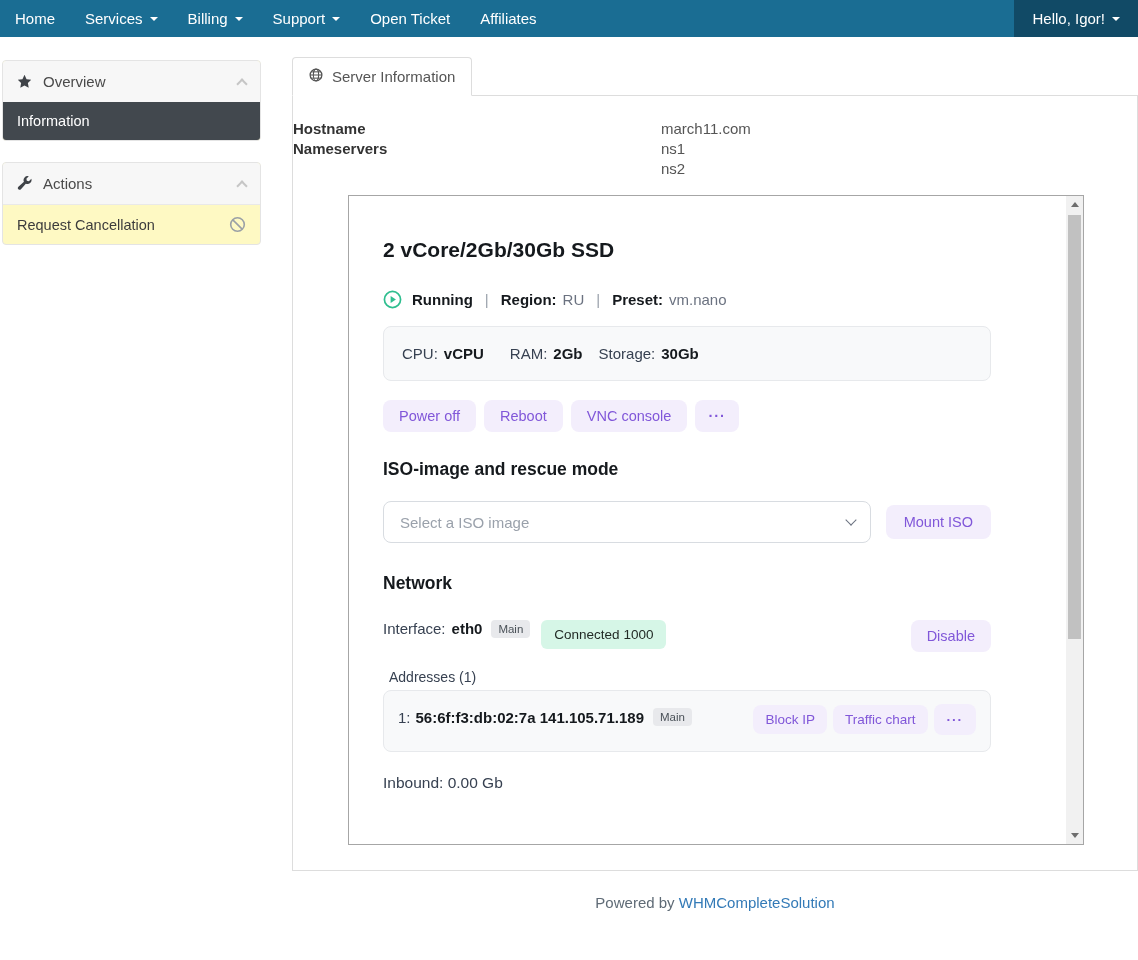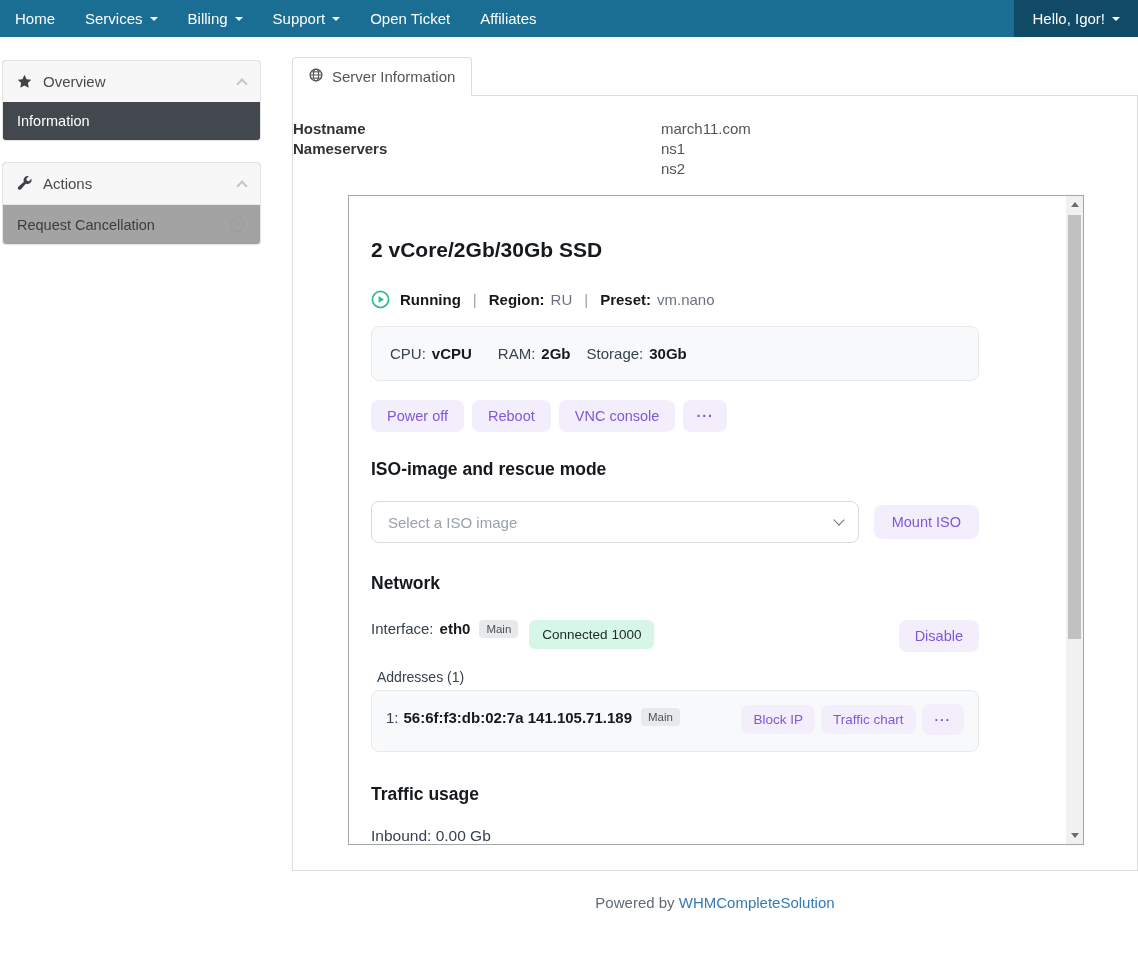--- a/index.html
+++ b/index.html
@@ -16,21 +16,21 @@
   .nav-item:first-child { }
   .caret-down { width:0; height:0; border-left:4px solid transparent;
                 border-right:4px solid transparent; border-top:4px solid currentColor;
                 display:inline-block; margin-left:7px; }
   .nav-user { margin-left:auto; background:#114a66; display:flex; align-items:center;
               padding:0 18px; cursor:pointer; }
   
   .content { display:flex; align-items:flex-start; }
   .sidebar { width:259px; flex:none; margin:23px 0 0 2px; }
   .side-card { border:1px solid #e4e4e4; border-radius:4px; margin-bottom:21px;
-               overflow:hidden; background:#a3a3a3; }
+               overflow:hidden; background:#fef9c3; }
   .side-header { background:#f7f7f7; padding:12px 14px; display:flex; align-items:center;
                  color:#4a4a4a; font-size:15px; cursor:pointer; }
   .side-header .hicon { margin-right:11px; display:inline-flex; }
   .chev-up { margin-left:auto; width:8px; height:8px; border-top:2px solid #c6c6c6;
              border-left:2px solid #c6c6c6; transform:rotate(45deg); margin-top:4px; }
   .side-item { padding:11px 14px; font-size:14.5px; color:#3c3c3c; display:flex;
                align-items:center; border-top:1px solid #e9e9e9; cursor:pointer; }
   .side-item.active { background:#42484e; color:#fff; border-top:none; }
   .ban-wrap { margin-left:auto; display:inline-flex; }
   
@@ -42,21 +42,21 @@
                 border-radius:4px 4px 0 0; margin-bottom:-1px; color:#555; }
   .tab.inactive { color:#24627e; margin-left:4px; }
   .main-card { border-left:1px solid #ddd; border-right:1px solid #ddd;
                border-bottom:1px solid #ddd; background:#fff; padding:23px 0 25px; }
   .host-row { display:flex; font-size:15px; line-height:20px; color:#555; }
   .host-label { width:338px; text-align:left; font-weight:bold; color:#333; flex:none; }
   .host-value { margin-left:30px; }
   
   .vm-frame { margin:16px 0 0 55px; width:736px; height:650px; border:1px solid #a6a6a6;
               position:relative; background:#fff; overflow:hidden; }
-  .vm-content { position:absolute; top:0; left:4px; width:719px; height:648px;
+  .vm-content { position:absolute; top:0; left:16px; width:719px; height:648px;
                 overflow:hidden; padding:40px 11px 0 18px; font-size:15px; color:#374151; }
   .vm-inner { width:608px; }
   .vm-title { font-size:21px; font-weight:bold; color:#15191d; line-height:28px; }
   .status-row { margin-top:26px; display:flex; align-items:center; font-size:15px; }
   .status-row .gap { margin-left:10px; }
   .status-row .sep { color:#9aa1ab; margin:0 12px; }
   .muted { color:#6b7280; }
   .dark { color:#15191d; font-weight:bold; }
   .specs-box { margin-top:17px; height:55px; background:#f8f9fa; border:1px solid #e7e9ec;
                border-radius:8px; display:flex; align-items:center; padding:0 18px; }
@@ -273,21 +273,20 @@
                 <span class="dark" style="margin-left:5px;">56:6f:f3:db:02:7a 141.105.71.189</span>
                 <span class="badge-main">Main</span>
               </div>
               <div class="addr-btns">
                 <button class="pbtn sm">Block IP</button>
                 <button class="pbtn sm">Traffic chart</button>
                 <button class="pbtn sm dots">···</button>
               </div>
             </div>
 
-            <div class="section-h mt31">Traffic usage</div>
             <div class="inbound">Inbound: 0.00 Gb</div>
           </div>
         </div>
 
         <div class="vm-scroll">
           <div class="sb-btn">
             <span class="tri-up"></span>
           </div>
           <div class="sb-thumb"></div>
           <div class="sb-btn down">

